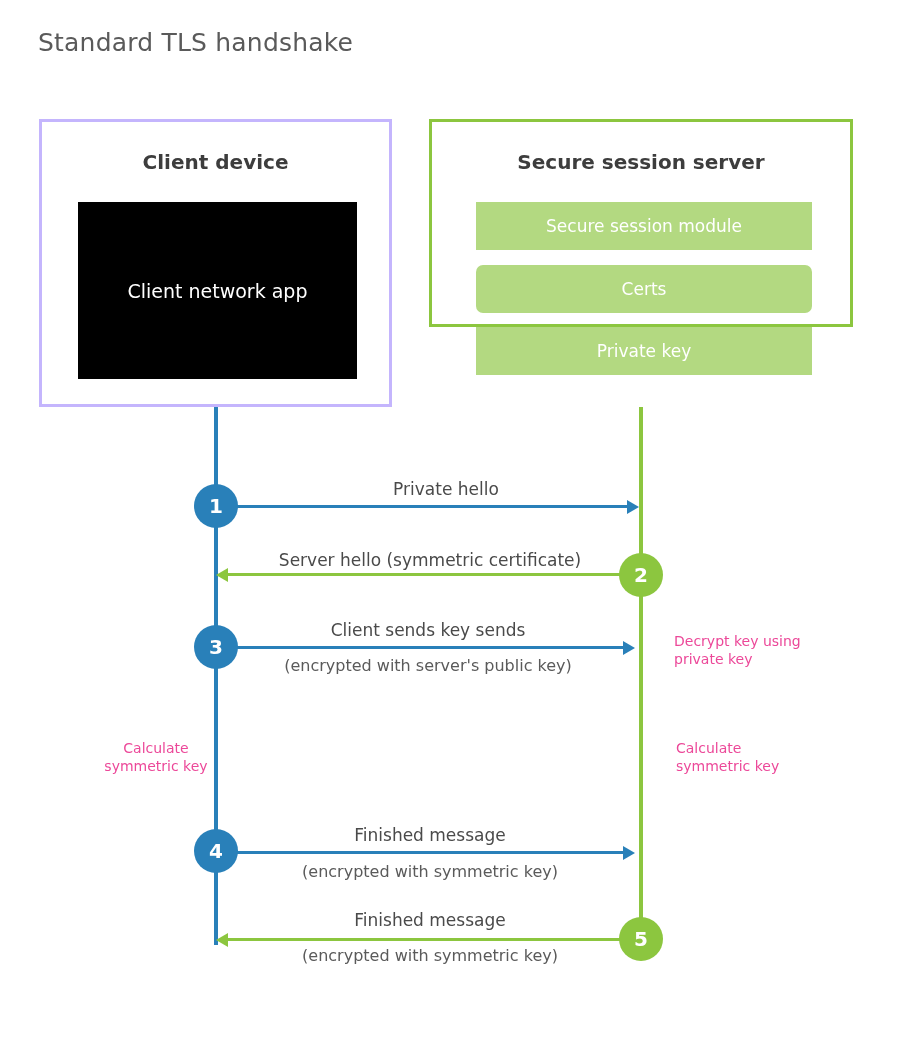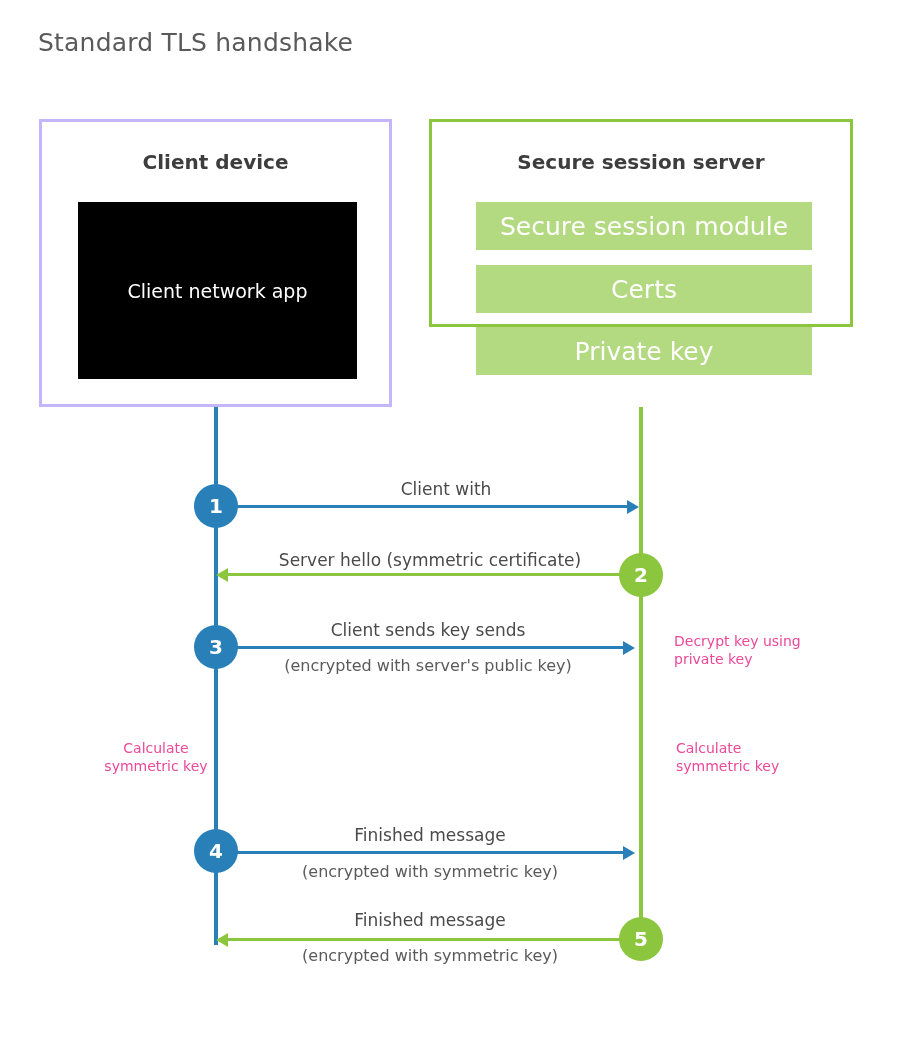--- a/index.html
+++ b/index.html
@@ -79,24 +79,24 @@
   .server-bar {
     position: absolute;
     left: 44px;
     width: 336px;
     height: 48px;
     background: #b3d981;
     color: #ffffff;
     display: flex;
     align-items: center;
     justify-content: center;
-    font-size: 25px;
+    font-size: 17px;
   }
   .server-bar-0 { top: 80px; }
-  .server-bar-1 { top: 143px; }
+  .server-bar-1 { top: 143px; border-radius: 7px; }
   .server-bar-2 { top: 205px; }
 
   
   .lifeline {
     position: absolute;
     width: 4px;
   }
   .lifeline-client {
     left: 214px;
     top: 407px;
@@ -187,21 +187,21 @@
     <div class="server-bar server-bar-0">Secure session module</div>
     <div class="server-bar server-bar-1">Certs</div>
     <div class="server-bar server-bar-2">Private key</div>
   </div>
 
   <div class="lifeline lifeline-client"></div>
   <div class="lifeline lifeline-server"></div>
 
   <div class="arrow-line blue" style="left:216px; top:505px; width:412px;"></div>
   <div class="arrow-head head-right-blue" style="left:627px; top:500px;"></div>
-  <div class="msg-label" style="left:246px; top:479px; width:400px;">Client with</div>
+  <div class="msg-label" style="left:246px; top:479px; width:400px;">Private hello</div>
   <div class="bubble bubble-blue" style="left:194px; top:484px;">1</div>
 
   <div class="arrow-line green" style="left:228px; top:573px; width:400px;"></div>
   <div class="arrow-head head-left-green" style="left:216px; top:568px;"></div>
   <div class="msg-label" style="left:230px; top:550px; width:400px;">Server hello (symmetric certificate)</div>
   <div class="bubble bubble-green" style="left:619px; top:553px;">2</div>
 
   <div class="arrow-line blue" style="left:216px; top:646px; width:408px;"></div>
   <div class="arrow-head head-right-blue" style="left:623px; top:641px;"></div>
   <div class="msg-label" style="left:228px; top:620px; width:400px;">Client sends key sends</div>

